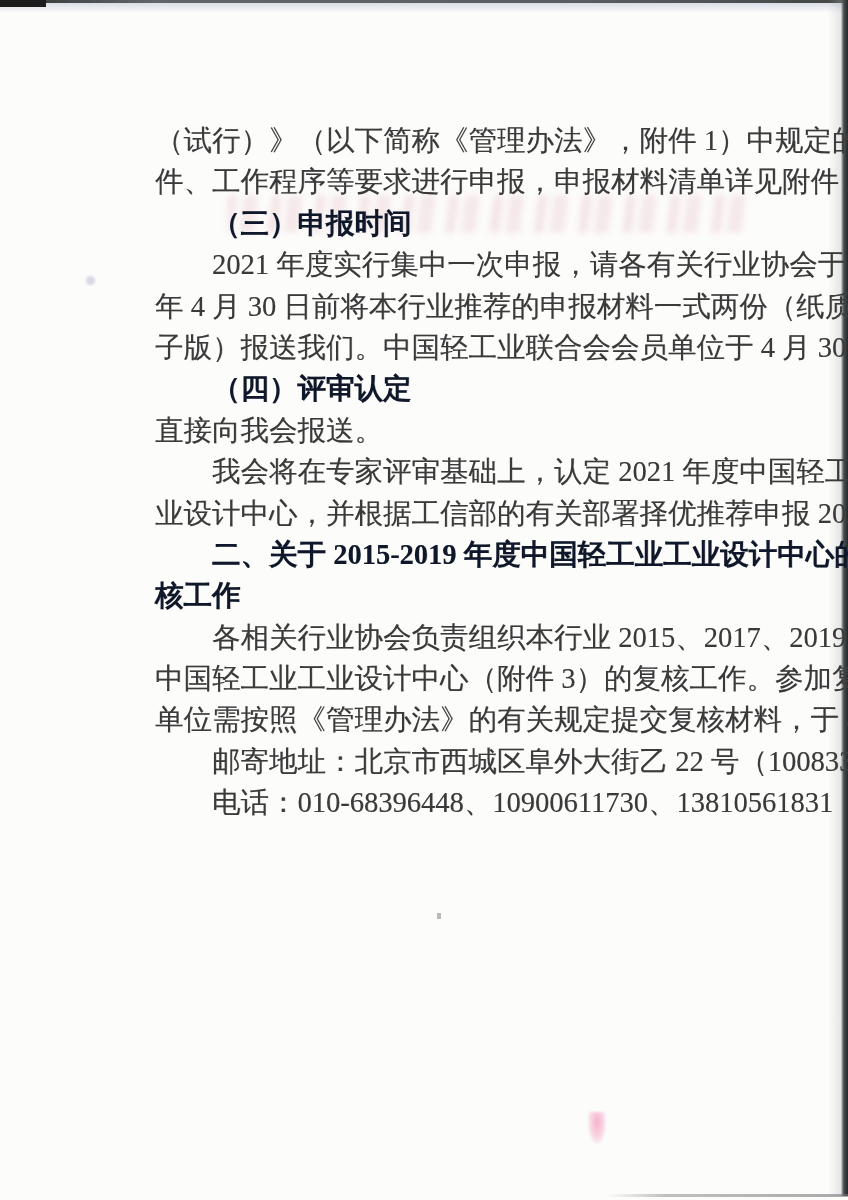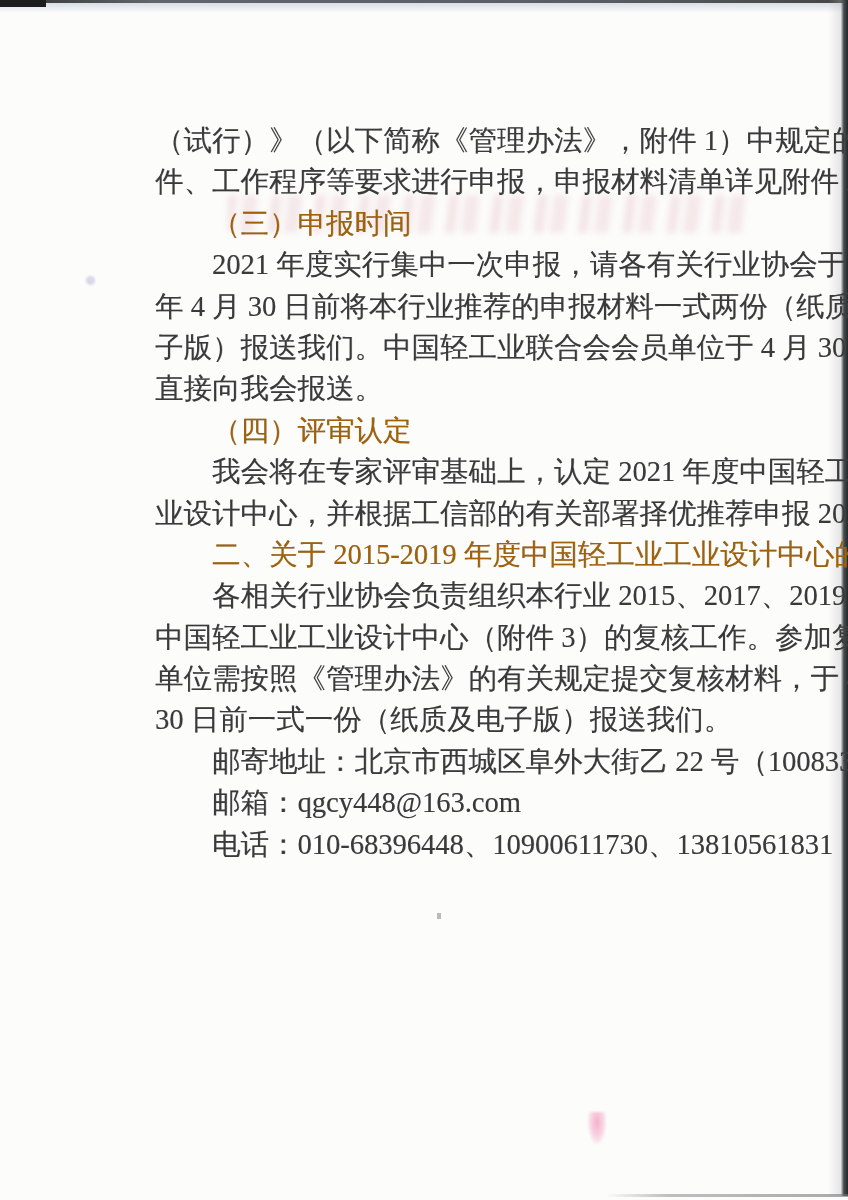--- a/index.html
+++ b/index.html
@@ -70,21 +70,21 @@
     color: #3a3a3a;
     font-size: 28.5px;
     text-shadow: 0.4px 0.4px 0.6px rgba(110,110,110,0.55);
   }
   .line {
     height: 41.4px;
     line-height: 41.4px;
     white-space: pre;
   }
   .ind { padding-left: 57px; }
-  .hd  { font-weight: normal; color: #a16207; }
+  .hd  { font-weight: bold; color: #0f172a; }
 </style>
 </head>
 <body>
 
 <div class="page">
 
   <div class="top-edge-line"></div>
   <div class="top-edge-fade"></div>
   <div class="top-left-corner-mark"></div>
   <div class="right-edge-halo"></div>
@@ -95,27 +95,26 @@
   <div class="speck-a"></div>
   <div class="speck-b"></div>
 
   <div class="doc">
     <div class="line">（试行）》（以下简称《管理办法》，附件 1）中规定的基本条</div>
     <div class="line">件、工作程序等要求进行申报，申报材料清单详见附件 2。</div>
     <div class="line ind hd">（三）申报时间</div>
     <div class="line ind">2021 年度实行集中一次申报，请各有关行业协会于 2021</div>
     <div class="line">年 4 月 30 日前将本行业推荐的申报材料一式两份（纸质及电</div>
     <div class="line">子版）报送我们。中国轻工业联合会会员单位于 4 月 30 日前</div>
+    <div class="line ind hd">（四）评审认定</div>
     <div class="line">直接向我会报送。</div>
-    <div class="line ind hd">（四）评审认定</div>
     <div class="line ind">我会将在专家评审基础上，认定 2021 年度中国轻工业工</div>
     <div class="line">业设计中心，并根据工信部的有关部署择优推荐申报 2021 年</div>
     <div class="line ind hd">二、关于 2015-2019 年度中国轻工业工业设计中心的复</div>
+    <div class="line hd">核工作</div>
     <div class="line ind">各相关行业协会负责组织本行业 2015、2017、2019 年度</div>
     <div class="line">中国轻工业工业设计中心（附件 3）的复核工作。参加复核的</div>
     <div class="line">单位需按照《管理办法》的有关规定提交复核材料，于 4 月</div>
-    <div class="line">30 日前一式一份（纸质及电子版）报送我们。</div>
     <div class="line ind">邮寄地址：北京市西城区阜外大街乙 22 号（100833）</div>
-    <div class="line ind">邮箱：qgcy448@163.com</div>
     <div class="line ind">电话：010-68396448、10900611730、13810561831</div>
   </div>
 
 </div>
 
 </body></html>

